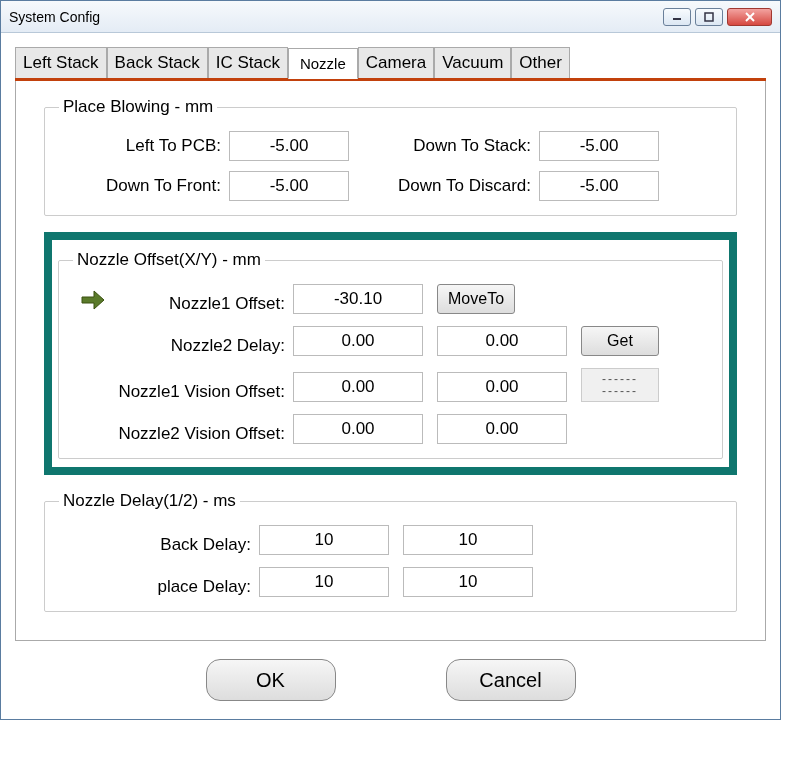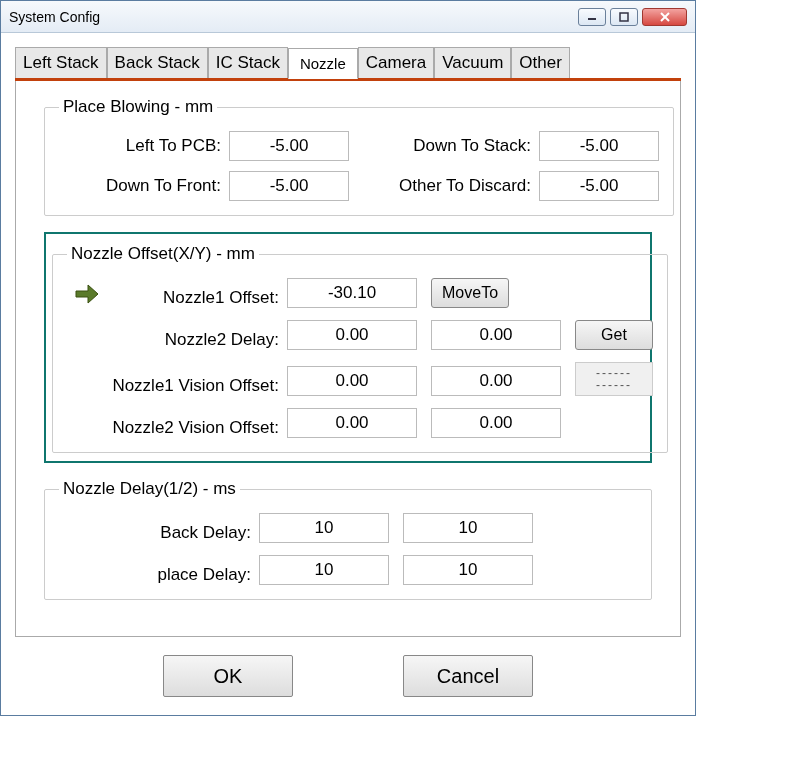--- a/index.html
+++ b/index.html
@@ -4,21 +4,21 @@
 <style>
   * { box-sizing: border-box; }
   body {
     margin: 0;
     padding: 0;
     font-family: "Segoe UI", Tahoma, Arial, sans-serif;
     font-size: 15px;
     background: #fff;
   }
   .window {
-    width: 696px;
+    width: 781px;
     border: 1px solid #5a7ca0;
     background: #0f172a;
     position: relative;
   }
   .titlebar {
     height: 32px;
     background: linear-gradient(to bottom, #f6f9fc, #e4ecf5);
     border-bottom: 1px solid #b8c8d8;
     display: flex;
     align-items: center;
@@ -75,21 +75,21 @@
     border-bottom: 1px solid #fff;
     top: 1px;
     padding: 6px 11px 4px 11px;
     font-size: 15px;
     z-index: 2;
   }
   .tab:first-child { border-top-left-radius: 0; }
   .tab-content {
     border: 1px solid #aaa;
     border-top: none;
-    padding: 16px 28px 20px 28px;
+    padding: 16px 28px 12px 28px;
     background: #fff;
   }
   fieldset {
     border: 1px solid #ccc;
     border-radius: 2px;
     margin: 0 0 16px 0;
     padding: 14px 14px 14px 14px;
   }
   legend {
     font-size: 17px;
@@ -112,21 +112,21 @@
   .inp {
     border: 1px solid #bbb;
     height: 30px;
     font-size: 17px;
     text-align: center;
     padding: 0 4px;
     background: #fff;
   }
   .inp.w1 { width: 120px; }
   .highlight {
-    border: 2px solid #0f766e;
+    border: 8px solid #0f766e;
     padding: 10px 6px 8px 6px;
     margin-bottom: 16px;
   }
   .highlight fieldset { margin: 0; border-color:#ccc;}
   .btn {
     border: 1px solid #888;
     background: linear-gradient(to bottom, #f6f6f6, #ddd);
     padding: 3px 10px;
     font-size: 16px;
     cursor: pointer;
@@ -152,21 +152,21 @@
     gap: 110px;
     margin-top: 18px;
   }
   .bigbtn {
     width: 130px;
     height: 42px;
     border: 1px solid #888;
     background: linear-gradient(to bottom, #f6f6f6, #ddd);
     font-size: 20px;
     cursor: pointer;
-    border-radius: 2px;
+    border-radius: 14px;
   }
   .offset-row {
     display:flex;
     align-items:flex-end;
     margin-bottom:12px;
   }
   .offset-row .lbl { width: 220px; text-align:right; padding-right:8px;}
   .offset-row .arrowcell { width:40px; text-align:center;}
   .offset-row .cell-inp { width:130px; margin-right:14px;}
 </style>
@@ -215,21 +215,21 @@
         <legend>Place Blowing - mm</legend>
         <div class="row">
           <span class="lbl w1">Left To PCB:</span>
           <input class="inp w1" value="-5.00" style="">
           <span class="lbl w2">Down To Stack:</span>
           <input class="inp w1" value="-5.00" style="">
         </div>
         <div class="row last">
           <span class="lbl w1">Down To Front:</span>
           <input class="inp w1" value="-5.00" style="">
-          <span class="lbl w2">Other To Discard:</span>
+          <span class="lbl w2">Down To Discard:</span>
           <input class="inp w1" value="-5.00" style="">
         </div>
       </fieldset>
 
       <div class="highlight">
       <fieldset>
         <legend>Nozzle Offset(X/Y) - mm</legend>
 
         <div class="offset-row">
           <span class="arrowcell">

